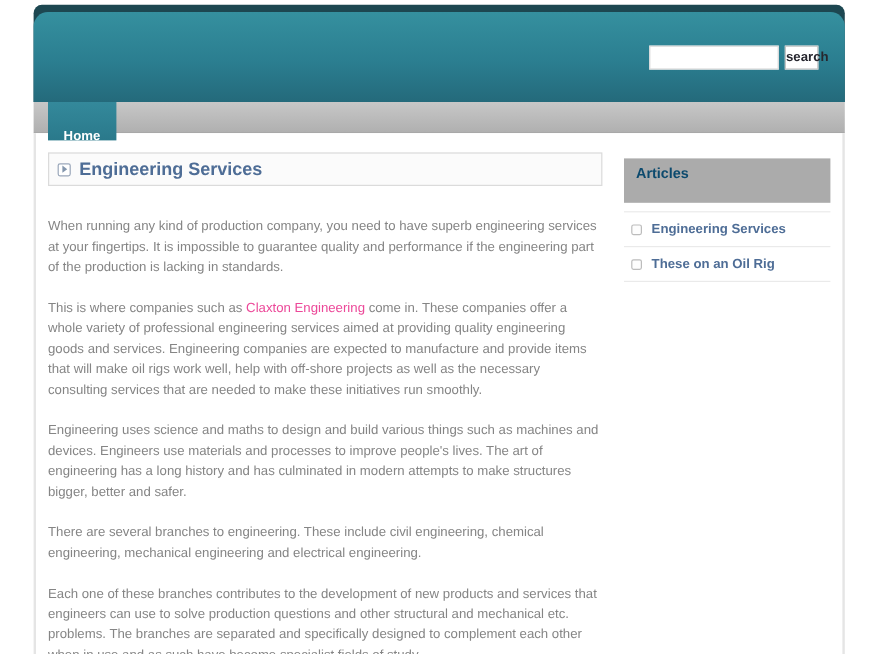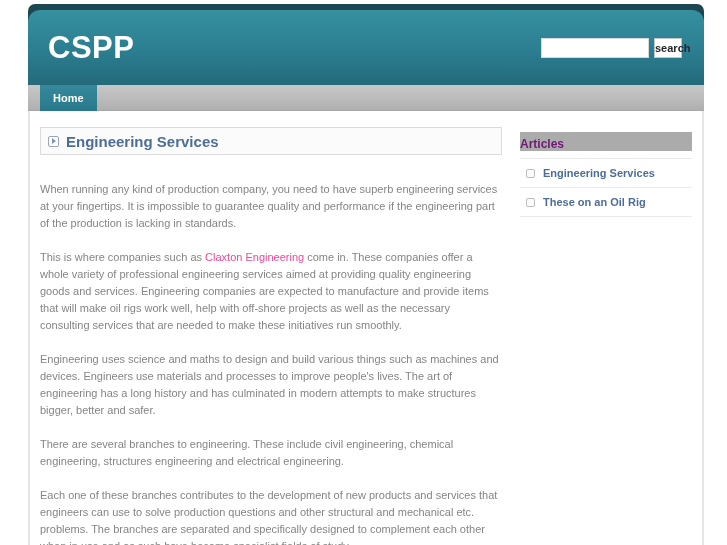--- a/index.html
+++ b/index.html
@@ -33,21 +33,21 @@
     color: #26262e; font-size: 11px; font-weight: bold; padding: 0;
     font-family: "Liberation Sans", sans-serif; cursor: pointer;
   }
 
   
   .navbar {
     height: 26px; background: linear-gradient(180deg, #c7c7c7, #b0b0b0);
     padding-left: 12px; border-bottom: 1px solid #a8a8a8;
   }
   .tab {
-    display: inline-block; height: 26px; line-height: 26px; padding: 0 13px;
+    display: inline-block; height: 26px; line-height: 26px; padding: 16px 13px;
     background: linear-gradient(180deg, #34899b, #2a798b);
     color: #ffffff; font-size: 11px; font-weight: bold; text-decoration: none;
   }
 
   
   .content {
     display: flex; align-items: flex-start; background: #ffffff;
     border-left: 2px solid #e5e5e5; border-right: 2px solid #e5e5e5;
     padding: 16px 10px 0 10px; min-height: 428px;
   }
@@ -69,43 +69,42 @@
     border-left: 4px solid #8396ad;
     border-top: 3px solid transparent; border-bottom: 3px solid transparent;
   }
 
   .main-col p { margin: 0 0 17px; font-size: 11px; line-height: 17px; color: #858585; }
   .inline-link { color: #ec4899; text-decoration: none; }
 
   
   .sidebar { width: 172px; padding-top: 5px; }
   .sidebar-title {
-    height: 19px; line-height: 25px; background: #ababab;
-    color: #701a75; font-size: 12px; font-weight: bold; 
+    height: 37px; line-height: 25px; background: #ababab;
+    color: #0c4a6e; font-size: 12px; font-weight: bold; padding-left: 10px;
     margin-bottom: 7px;
   }
   .article-list { list-style: none; margin: 0; padding: 0; border-top: 1px solid #eaeaea; }
   .article-list li {
     display: flex; align-items: center; gap: 8px;
     border-bottom: 1px solid #eaeaea; padding: 8px 0 8px 6px;
   }
   .sq-icon {
     width: 9px; height: 9px; border: 1px solid #bcbcbc; border-radius: 2px;
     background: #fdfdfd; flex: none;
   }
   .article-list a { color: #4e6d96; font-size: 11px; font-weight: bold; text-decoration: none; }
 </style>
 </head>
 <body>
 
 <div class="page">
 
   <div class="masthead">
     <header class="header">
-      <div class="logo">CSPP</div>
       <div class="search">
         <input class="search-input" type="text" value="" style="">
         <button class="search-btn">search</button>
       </div>
     </header>
   </div>
 
   <nav class="navbar">
     <a href="#" class="tab">Home</a>
   </nav>
@@ -119,21 +118,21 @@
           </span>
         <span>Engineering Services</span>
       </h1>
 
       <p>When running any kind of production company, you need to have superb engineering services at your fingertips. It is impossible to guarantee quality and performance if the engineering part of the production is lacking in standards.</p>
 
       <p><span>This is where companies such as </span><a href="#" class="inline-link">Claxton Engineering</a><span> come in. These companies offer a whole variety of professional engineering services aimed at providing quality engineering goods and services. Engineering companies are expected to manufacture and provide items that will make oil rigs work well, help with off-shore projects as well as the necessary consulting services that are needed to make these initiatives run smoothly.</span></p>
 
       <p>Engineering uses science and maths to design and build various things such as machines and devices. Engineers use materials and processes to improve people's lives. The art of engineering has a long history and has culminated in modern attempts to make structures bigger, better and safer.</p>
 
-      <p>There are several branches to engineering. These include civil engineering, chemical engineering, structures engineering and electrical engineering.</p>
+      <p>There are several branches to engineering. These include civil engineering, chemical engineering, mechanical engineering and electrical engineering.</p>
 
       <p>Each one of these branches contributes to the development of new products and services that engineers can use to solve production questions and other structural and mechanical etc. problems. The branches are separated and specifically designed to complement each other when in use and as such have become specialist fields of study.</p>
     </main>
 
     <aside class="sidebar">
       <div class="sidebar-title">Articles</div>
       <ul class="article-list">
         <li>
           <span class="sq-icon"></span>
           <a href="#">Engineering Services</a>

